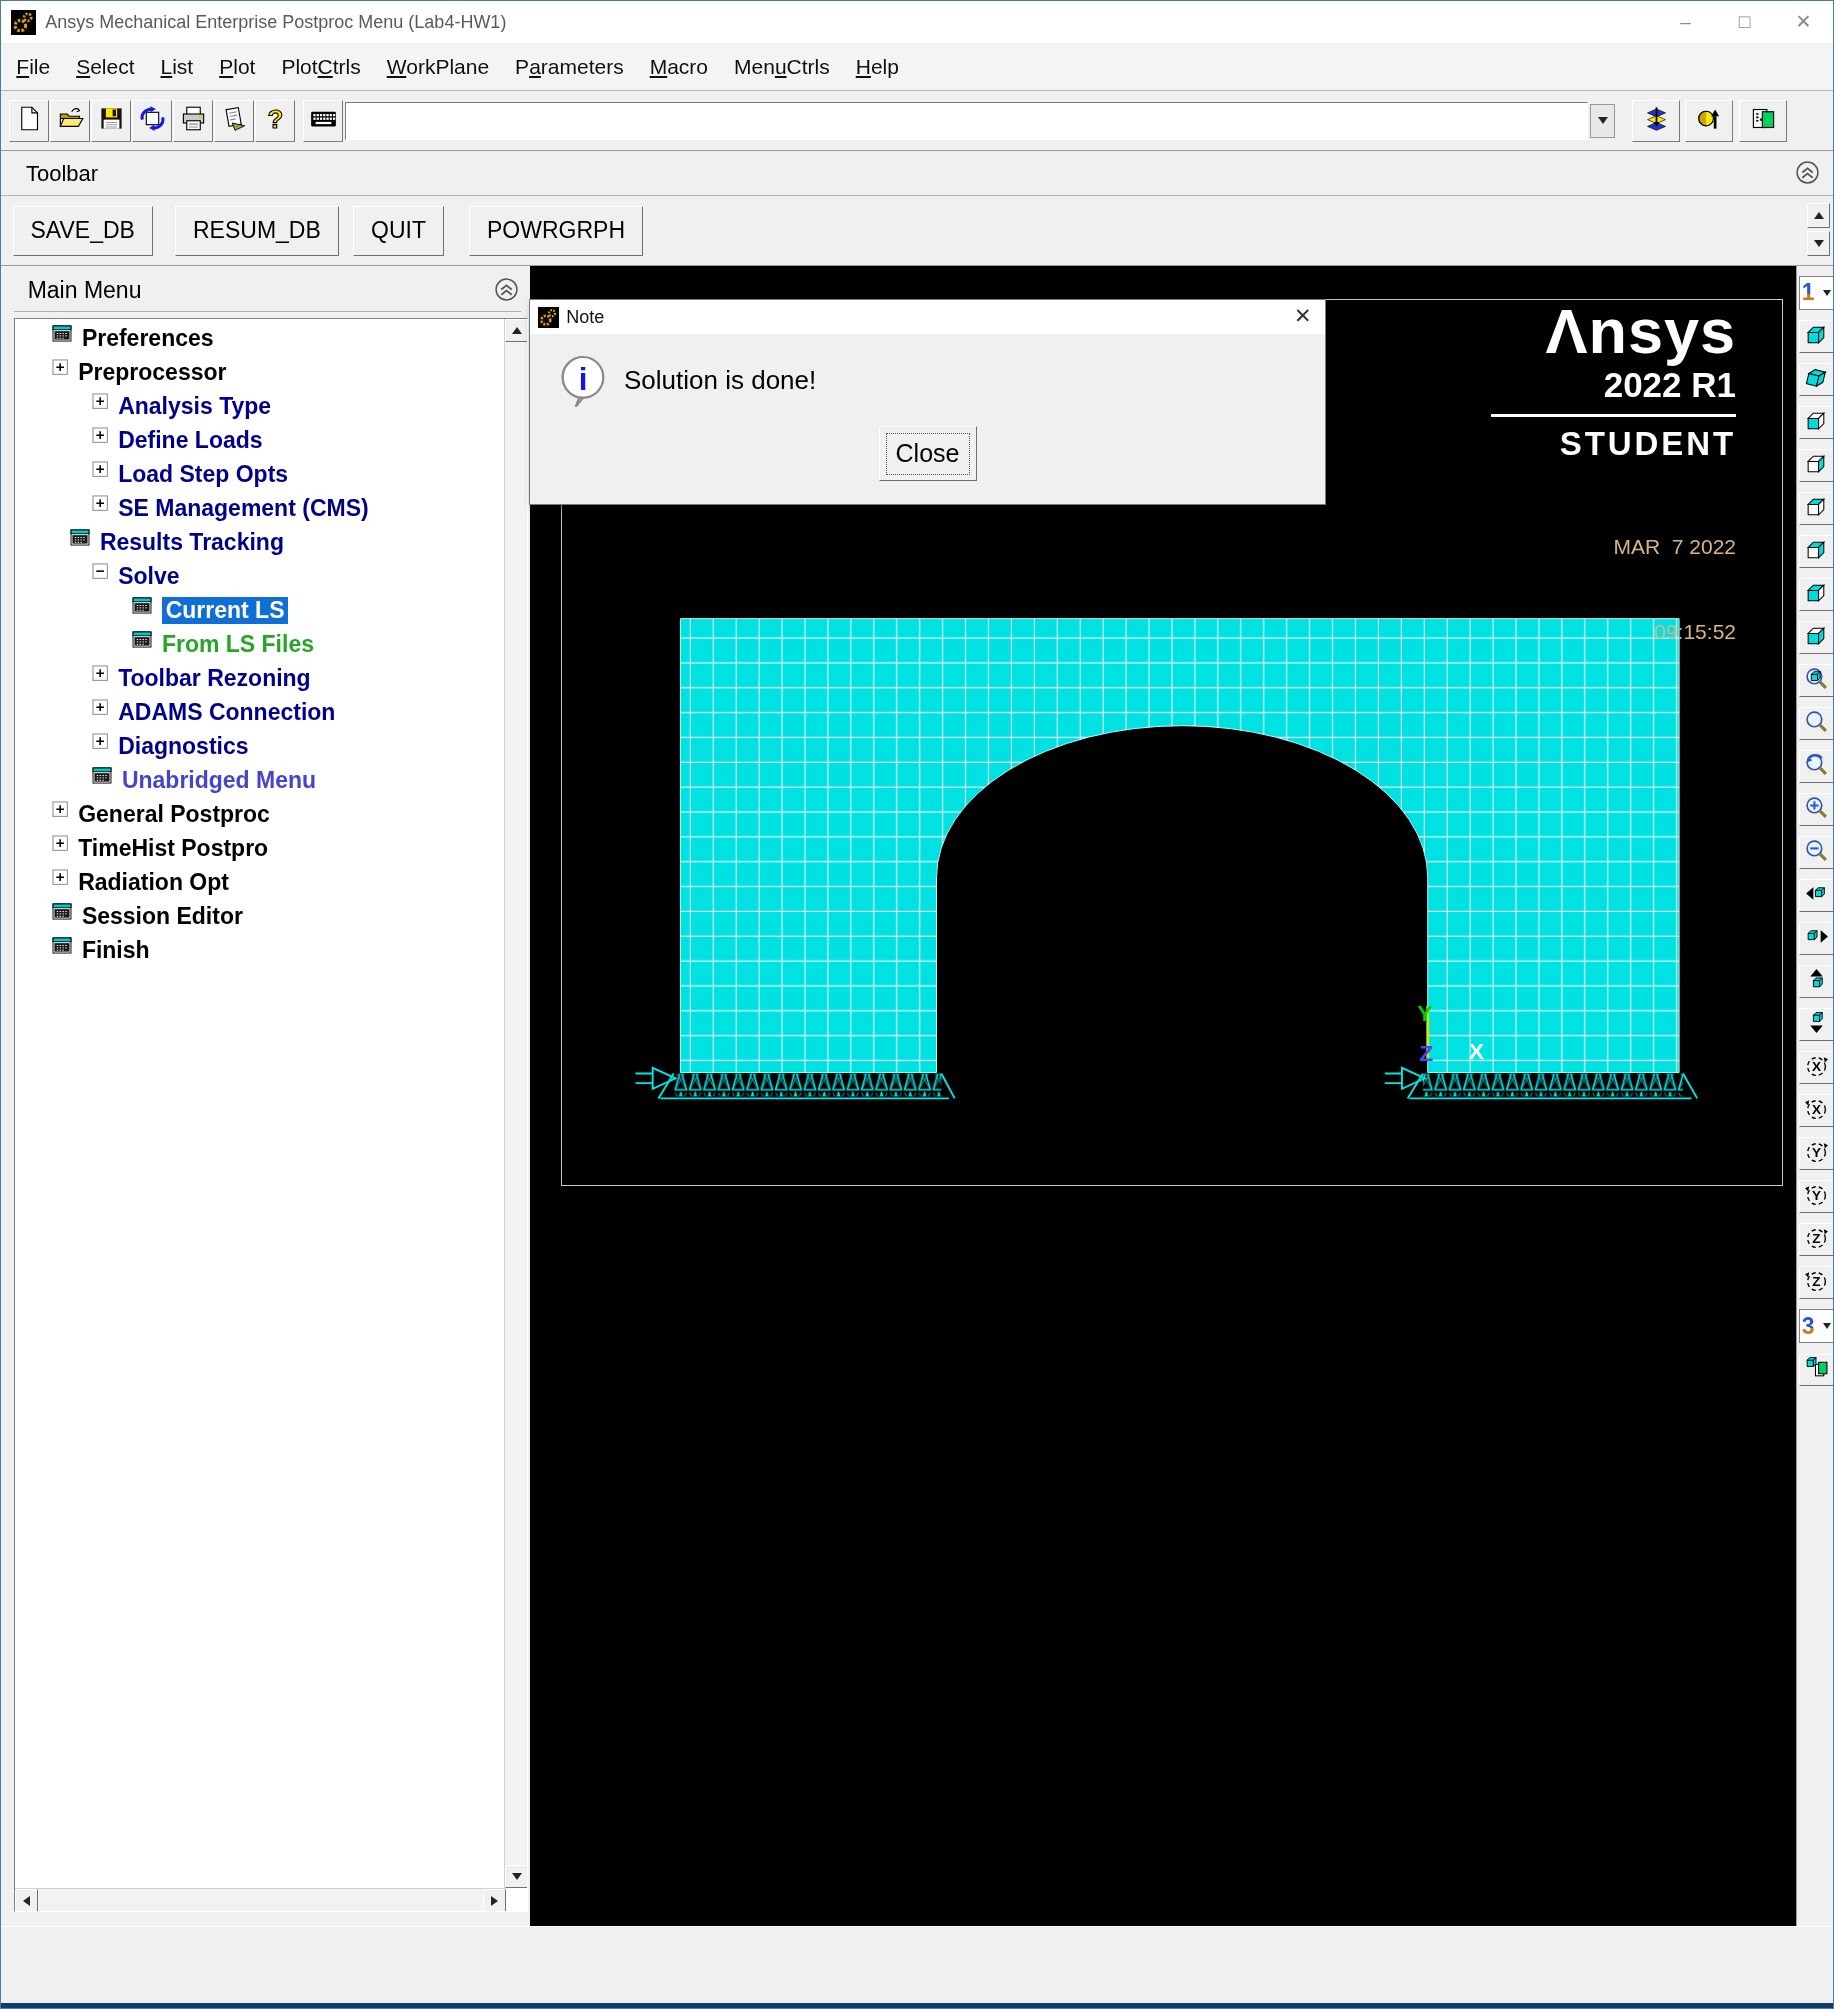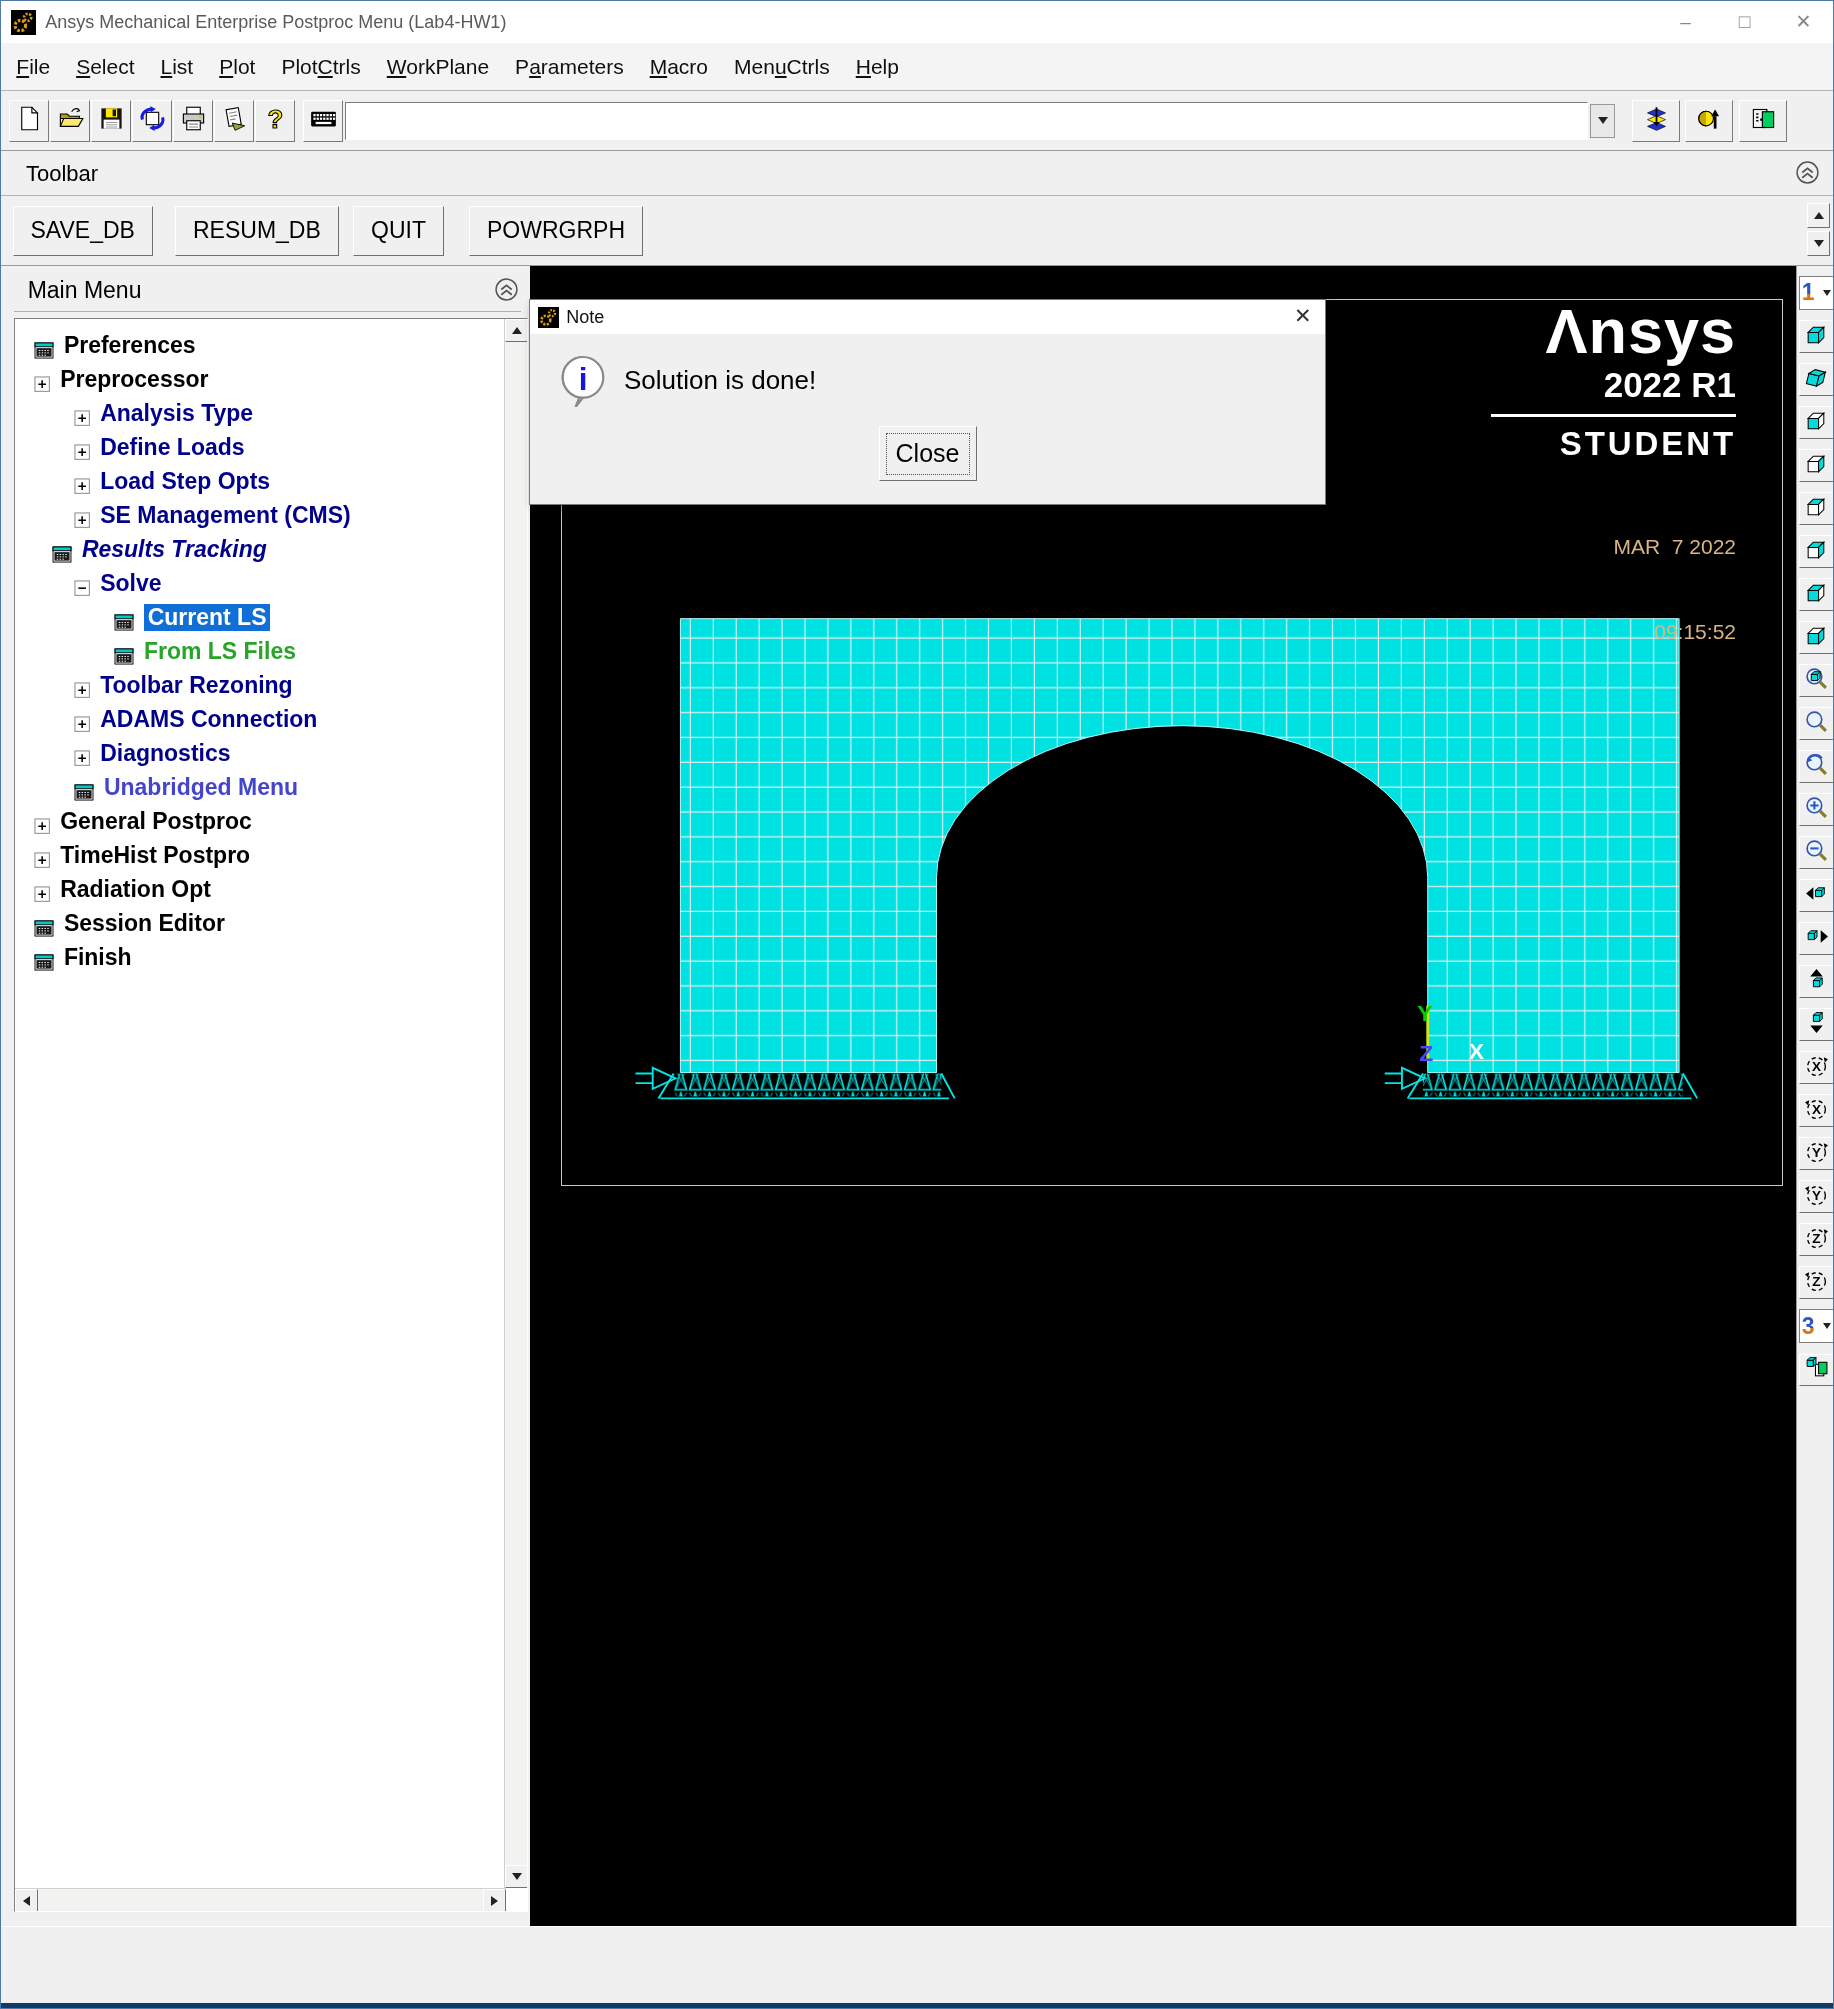--- a/index.html
+++ b/index.html
@@ -35,21 +35,21 @@
   .bigbtn{position:absolute;top:8.6px;height:50px;background:#f0f0f0;border-top:1.9px solid #ffffff;border-left:1.9px solid #ffffff;border-right:1.9px solid #707070;border-bottom:1.9px solid #707070;font-size:23px;color:#000;display:flex;align-items:center;justify-content:center;padding:0 17px;}
   .mini-scroll{position:absolute;right:2.9px;width:23px;height:25px;background:#f0f0f0;border-top:1.9px solid #fff;border-left:1.9px solid #fff;border-right:1.9px solid #707070;border-bottom:1.9px solid #707070;display:flex;align-items:center;justify-content:center;}
 
   
   #mainmenu{position:absolute;left:5.7px;top:265px;width:522px;height:1660px;background:#f0f0f0;}
   #mainmenu-header{position:absolute;left:7.6px;top:7.6px;width:507px;height:38px;border-bottom:1.9px solid #b0b0b0;}
   #mainmenu-header .lbl{position:absolute;left:13.4px;top:3.8px;font-size:23px;color:#000;}
   .collapse-icon{position:absolute;width:25px;height:25px;}
   #tree-box{position:absolute;left:7.6px;top:52px;width:514px;height:1594px;background:#ffffff;border-top:1.9px solid #808080;border-left:1.9px solid #808080;border-right:1.9px solid #fff;border-bottom:1.9px solid #fff;overflow:hidden;}
   #tree-items{position:absolute;left:0;top:5.7px;width:483px;}
-  .tree-item{height:34px;display:flex;align-items:flex-end;font-weight:bold;font-size:23px;white-space:nowrap;}
+  .tree-item{height:34px;display:flex;align-items:flex-start;font-weight:bold;font-size:23px;white-space:nowrap;margin-left:18px;}
   .tree-item .node-icon{display:inline-flex;margin-right:9.6px;}
   .t-black{color:#000000;} .t-navy{color:var(--tree_navy);} .t-green{color:var(--tree_green);} .t-purple{color:var(--tree_purple);}
   .t-selected{color:#ffffff;background:var(--selection);padding:0 3.8px;}
   .vscroll{position:absolute;right:0;top:0;width:23px;height:100%;background:#f2f2f0;border-left:1px solid #d0d0d0;}
   .sbtn{position:absolute;width:23px;height:23px;background:#f0f0f0;border-top:1.9px solid #fff;border-left:1.9px solid #fff;border-right:1.9px solid #707070;border-bottom:1.9px solid #707070;display:flex;align-items:center;justify-content:center;}
   .hscroll{position:absolute;left:0;bottom:0;height:23px;width:491px;background:#f2f2f0;border-top:1px solid #d0d0d0;}
 
   
   #graphics{position:absolute;left:529px;top:265px;width:1267px;height:1660px;background:#000000;}
   #plot-frame{position:absolute;left:31px;top:32.5px;width:1222px;height:887px;border:1.9px solid #c8c8c8;}
@@ -313,21 +313,21 @@
           </div>
           <div class="tree-item" style="padding-left: 59px;">
             <span class="node-icon">
               <svg width="16.3" height="16.3" viewBox="0 0 17 17">
                 <rect x="1" y="1" width="15" height="15" fill="#fff" stroke="#848484"></rect>
                 <path d="M4.5 8.5h8M8.5 4.5v8" stroke="#000" stroke-width="1.6"></path>
               </svg>
             </span>
             <span class="t-navy">SE Management (CMS)</span>
           </div>
-          <div class="tree-item" style="padding-left: 37px; font-style: italic;">
+          <div class="tree-item" style="padding-left: 37px;">
             <span class="node-icon">
               <svg width="20" height="17" viewBox="0 0 21 18">
                 <rect x="1" y="1" width="19" height="16" fill="#fff" stroke="#000"></rect>
                 <rect x="1" y="1" width="19" height="4" fill="#00cccc" stroke="#000"></rect>
                 <rect x="2.5" y="6.5" width="16" height="9" fill="#1a1a1a"></rect>
                 <path d="M5 9h12M5 11.5h12M5 14h8" stroke="#fff" stroke-width="1" stroke-dasharray="1.5 1.5"></path>
               </svg>
             </span>
             <span class="t-navy">Results Tracking</span>
           </div>

